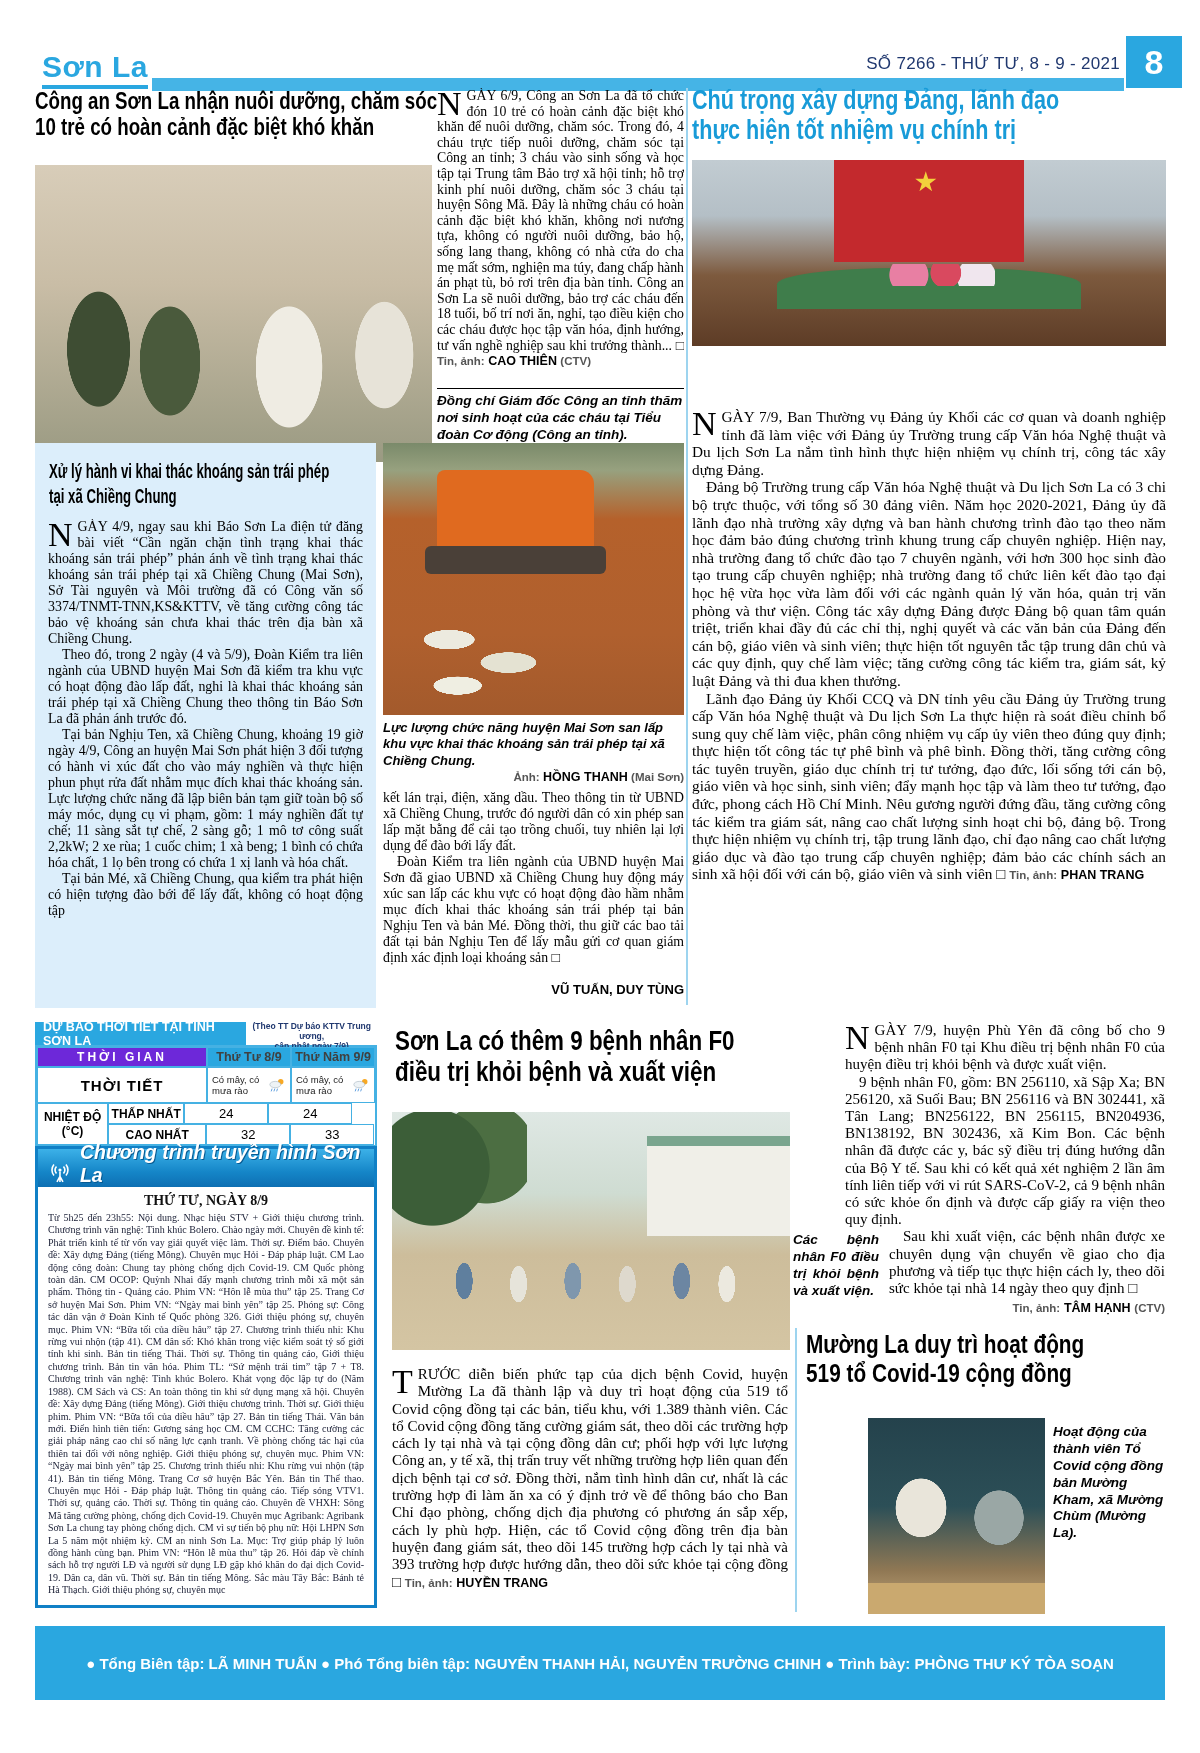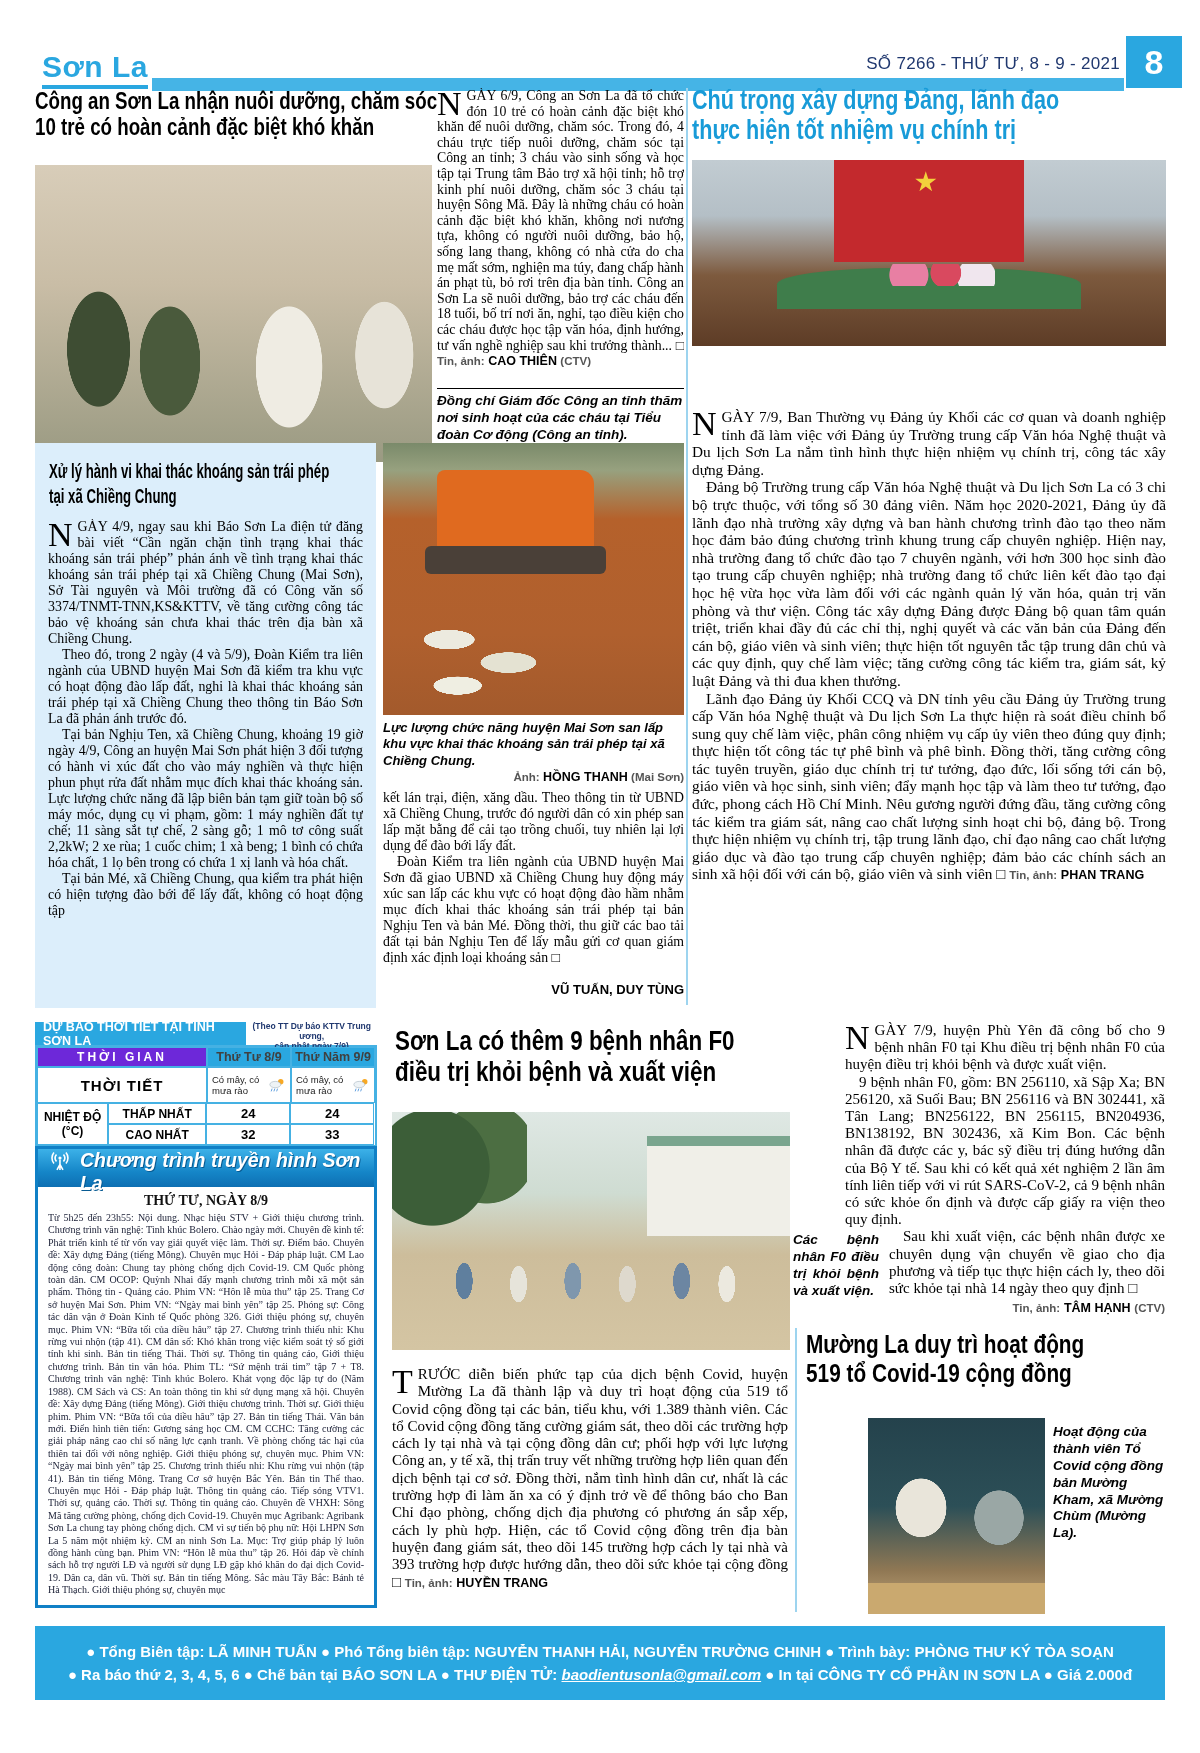--- a/index.html
+++ b/index.html
@@ -41,25 +41,25 @@
            display:flex;align-items:center;padding:0 8px;}
   .w-src{color:#20386f;font-size:8.5px;font-weight:700;line-height:1.15;text-align:center;}
   .w-grid{border:2px solid #45b1e3;}
   .w-row{display:flex;}
   .w-cell{border:1px solid #45b1e3;box-sizing:border-box;display:flex;
           align-items:center;justify-content:center;}
   .w-head{background:#6d28d9;color:#fff;font-weight:700;font-size:12px;letter-spacing:3px;}
   .w-day{background:#2aa7e0;color:#404040;font-weight:700;font-size:12.5px;}
   .w-lbl{font-weight:700;font-size:12px;color:#000;text-align:center;}
   .w-cond{font-size:9.5px;color:#222;justify-content:space-between;padding:0 4px;}
-  .w-val{font-weight:700;font-size:13px;}
+  .w-val{font-weight:400;font-size:13px;}
   
   #tvbox{border:3px solid #1080c6;background:#fff;box-sizing:border-box;}
   #tvhead{background:linear-gradient(180deg,#3cb1e8 0%,#1586c8 60%,#0d6fb2 100%);
-          display:flex;align-items:flex-start;gap:8px;padding:0 10px;height:38px;}
+          display:flex;align-items:flex-end;gap:8px;padding:0 10px;height:38px;}
   #tvtitle{color:#fff;font-weight:700;font-style:italic;font-size:19.5px;text-shadow:1px 1px 0 #075a92;}
   #tvday{text-align:center;font-family:"Liberation Serif",serif;font-weight:700;
          font-size:14px;color:#111;margin:6px 0 3px 0;}
   #tvlist{font-family:"Liberation Serif",serif;font-size:10px;line-height:12.4px;
           text-align:justify;color:#20253b;padding:0 10px;overflow:hidden;}
   
   #footer{background:#2aa7e0;color:#fff;font-weight:700;font-size:15px;
           display:flex;flex-direction:column;align-items:center;justify-content:center;gap:6px;}
   #footer .em{font-style:italic;text-decoration:underline;}
   .f0wrap{position:absolute;}
@@ -200,21 +200,21 @@
             </svg>
         </div>
       </div>
       <div class="w-row" style="height:42px;">
         <div class="w-cell w-lbl" style="width:72px;flex-direction:column;">
           <div>NHIỆT ĐỘ</div>
           <div>(°C)</div>
         </div>
         <div style="width:270px;">
           <div class="w-row" style="height:21px;">
-            <div class="w-cell w-lbl" style="width:98px;">THẤP NHẤT</div>
+            <div class="w-cell w-lbl" style="width:76px;">THẤP NHẤT</div>
             <div class="w-cell w-val" style="width:84px;">24</div>
             <div class="w-cell w-val" style="width:84px;">24</div>
           </div>
           <div class="w-row" style="height:21px;">
             <div class="w-cell w-lbl" style="width:98px;">CAO NHẤT</div>
             <div class="w-cell w-val" style="width:84px;">32</div>
             <div class="w-cell w-val" style="width:84px;">33</div>
           </div>
         </div>
       </div>
@@ -275,18 +275,15 @@
 
   <div class="abs photo" style="left:868px;top:1418px;width:177px;height:196px;background:linear-gradient(180deg,#24424c 0%,#2c4f57 45%,#907854 78%,#c8ab7d 100%);">
     <div class="ph-shape" style="left:10%;top:30%;width:40%;height:45%;background:radial-gradient(ellipse 60% 55% at 50% 35%,#e9e5da 0 60%,rgba(0,0,0,0) 61%);"></div>
     <div class="ph-shape" style="left:55%;top:36%;width:38%;height:42%;background:radial-gradient(ellipse 60% 55% at 50% 35%,#9aa7a5 0 60%,rgba(0,0,0,0) 61%);"></div>
     <div class="ph-shape" style="left:0;bottom:0;width:100%;height:16%;background:#caa96f;"></div>
   </div>
   <div class="caption abs" style="left:1053px;top:1424px;width:112px;">Hoạt động của thành viên Tổ Covid cộng đồng bản Mường Kham, xã Mường Chùm (Mường La).</div>
 
   <div id="footer" class="abs" style="left:35px;top:1626px;width:1130px;height:74px;">
     <div>● Tổng Biên tập: LÃ MINH TUẤN ● Phó Tổng biên tập: NGUYỄN THANH HẢI, NGUYỄN TRƯỜNG CHINH ● Trình bày: PHÒNG THƯ KÝ TÒA SOẠN</div>
-    <div>
-      <span>● Ra báo thứ 2, 3, 4, 5, 6 ● Chế bản tại BÁO SƠN LA ● THƯ ĐIỆN TỬ: </span><span class="em">baodientusonla@gmail.com</span><span> ● In tại CÔNG TY CỔ PHẦN IN SƠN LA ● Giá 2.000đ</span>
-    </div>
   </div>
 
 </div>
 
 </body></html>

